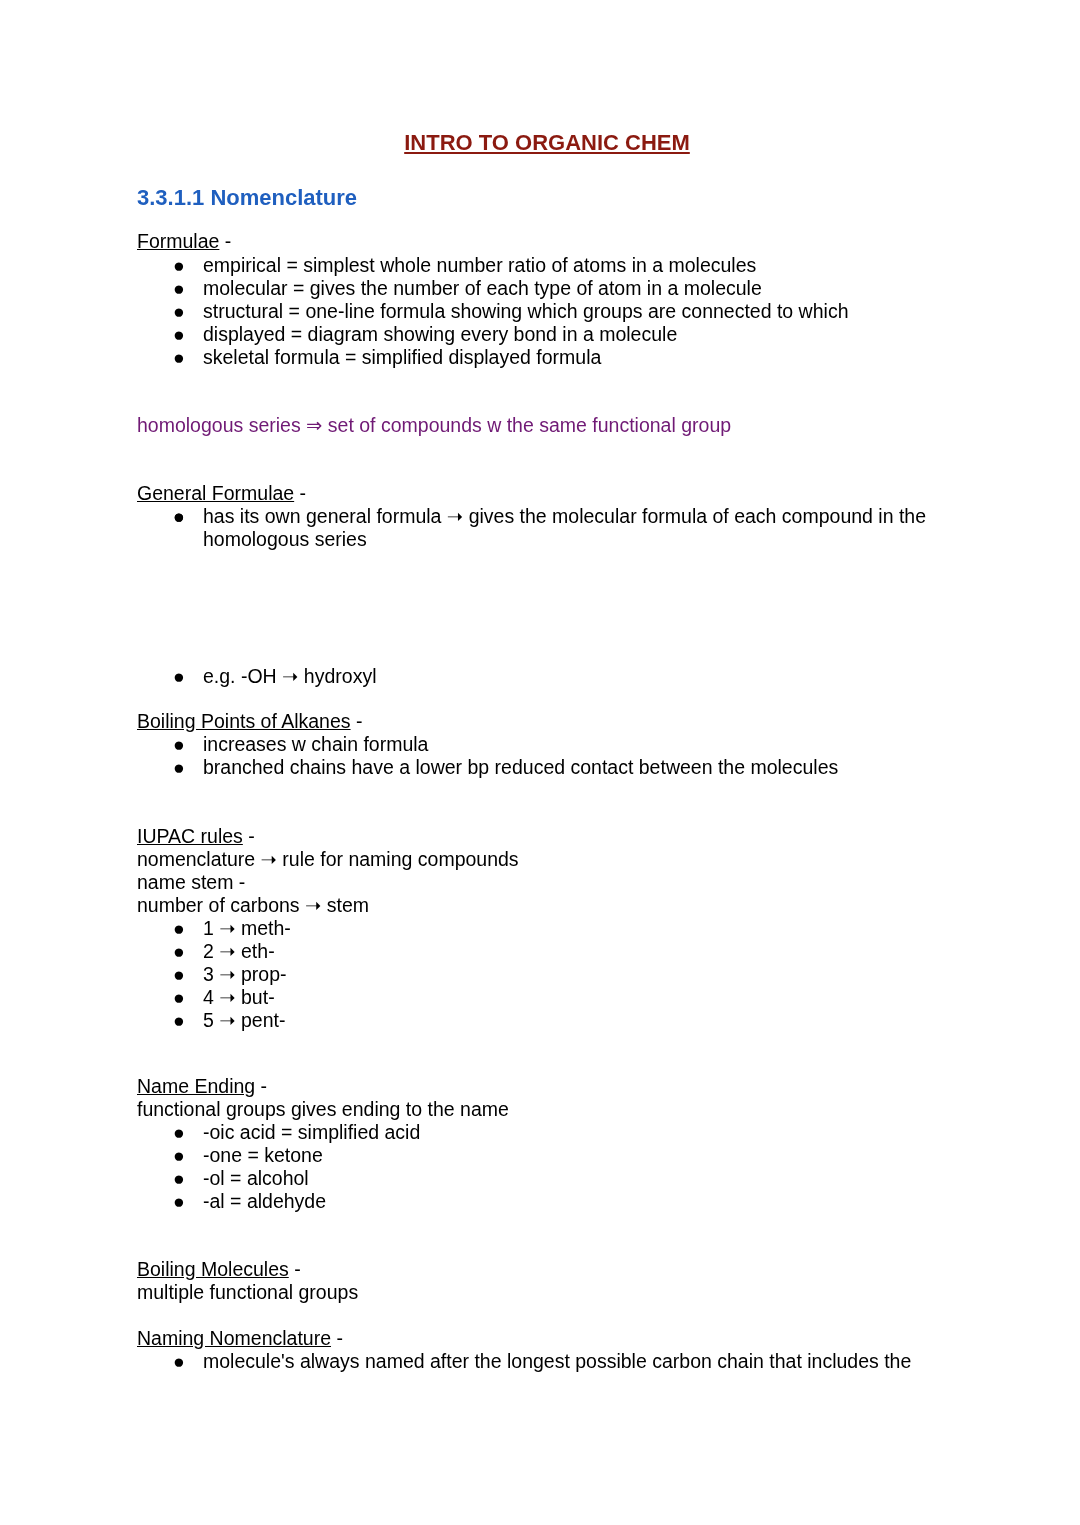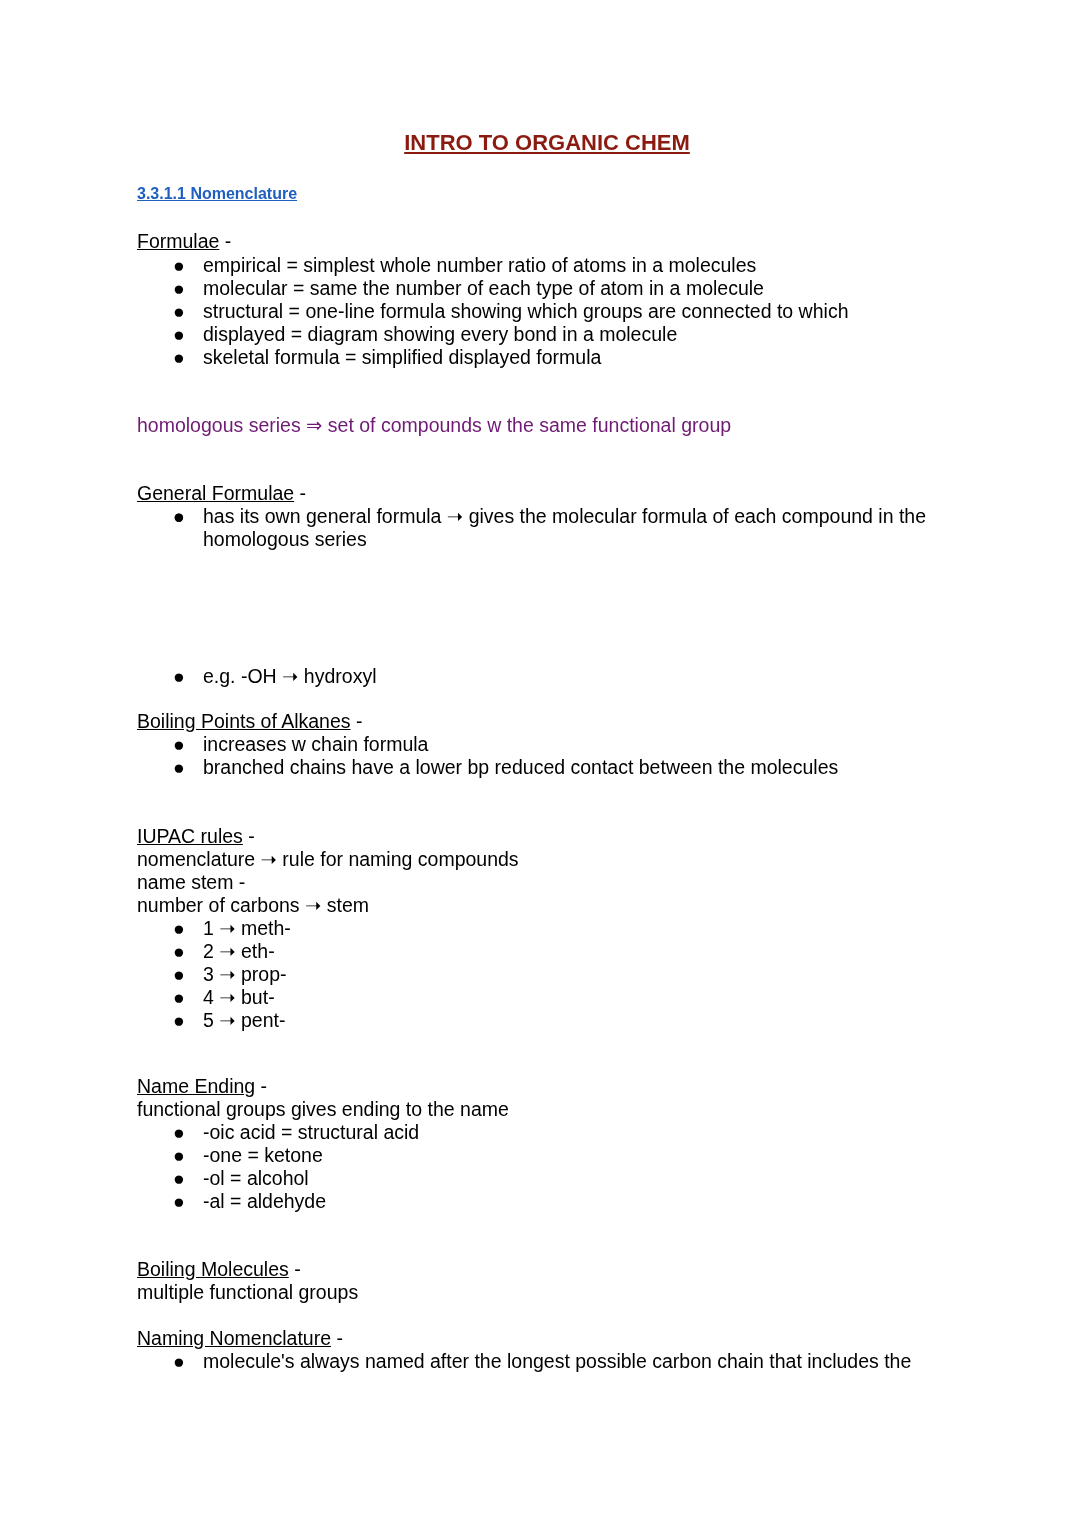--- a/index.html
+++ b/index.html
@@ -2,21 +2,21 @@
 <html><head>
 <meta charset="utf-8">
 <style>
   html, body { margin: 0; padding: 0; background: #ffffff; }
   body { width: 1080px; height: 1525px; position: relative; overflow: hidden;
          font-family: "Liberation Sans", sans-serif; color: #000000; font-size: 19.5px; }
   .page { position: absolute; left: 7px; top: 0; width: 1080px; height: 1110px; }
   .abs { position: absolute; white-space: nowrap; }
   .title { left: 0; width: 1080px; text-align: center; top: 130px; font-size: 22px; font-weight: bold;
            color: #8b1a10; text-decoration: underline; }
-  .subhead { left: 130px; top: 185px; font-size: 16px; font-weight: bold; color: #1f5fbf; text-decoration: underline; }
+  .subhead { left: 130px; top: 185px; font-size: 22px; font-weight: bold; color: #1f5fbf; }
   .line { left: 130px; line-height: 23px; }
   .u { text-decoration: underline; }
   .colored { color: #701a75; }
   .bl { position: absolute; left: 130px; }
   .bl .li { position: relative; padding-left: 66px; line-height: 23px; white-space: nowrap; }
   .bl .li .dot { position: absolute; left: 36px; top: 0; }
   .wrap { white-space: normal !important; width: 830px; }
 </style>
 </head>
 <body>
@@ -24,21 +24,21 @@
 <div class="page">
 
   <div class="abs title">INTRO TO ORGANIC CHEM</div>
   <div class="abs subhead">3.3.1.1 Nomenclature</div>
 
   <div class="abs line" style="top:230px">
     <span class="u">Formulae</span><span> -</span>
   </div>
   <div class="bl" style="top:254px">
     <div class="li"><span class="dot">●</span><span>empirical = simplest whole number ratio of atoms in a molecules</span></div>
-    <div class="li"><span class="dot">●</span><span>molecular = same the number of each type of atom in a molecule</span></div>
+    <div class="li"><span class="dot">●</span><span>molecular = gives the number of each type of atom in a molecule</span></div>
     <div class="li"><span class="dot">●</span><span>structural = one-line formula showing which groups are connected to which</span></div>
     <div class="li"><span class="dot">●</span><span>displayed = diagram showing every bond in a molecule</span></div>
     <div class="li"><span class="dot">●</span><span>skeletal formula = simplified displayed formula</span></div>
   </div>
 
   <div class="abs line colored" style="top:414px">homologous series ⇒ set of compounds w the same functional group</div>
 
   <div class="abs line" style="top:482px">
     <span class="u">General Formulae</span><span> -</span>
   </div>
@@ -71,21 +71,21 @@
     <div class="li"><span class="dot">●</span><span>3 ➝ prop-</span></div>
     <div class="li"><span class="dot">●</span><span>4 ➝ but-</span></div>
     <div class="li"><span class="dot">●</span><span>5 ➝ pent-</span></div>
   </div>
 
   <div class="abs line" style="top:1075px">
     <span class="u">Name Ending</span><span> -</span>
   </div>
   <div class="abs line" style="top:1098px">functional groups gives ending to the name</div>
   <div class="bl" style="top:1121px">
-    <div class="li"><span class="dot">●</span><span>-oic acid = structural acid</span></div>
+    <div class="li"><span class="dot">●</span><span>-oic acid = simplified acid</span></div>
     <div class="li"><span class="dot">●</span><span>-one = ketone</span></div>
     <div class="li"><span class="dot">●</span><span>-ol = alcohol</span></div>
     <div class="li"><span class="dot">●</span><span>-al = aldehyde</span></div>
   </div>
 
   <div class="abs line" style="top:1258px">
     <span class="u">Boiling Molecules</span><span> -</span>
   </div>
   <div class="abs line" style="top:1281px">multiple functional groups</div>
 

